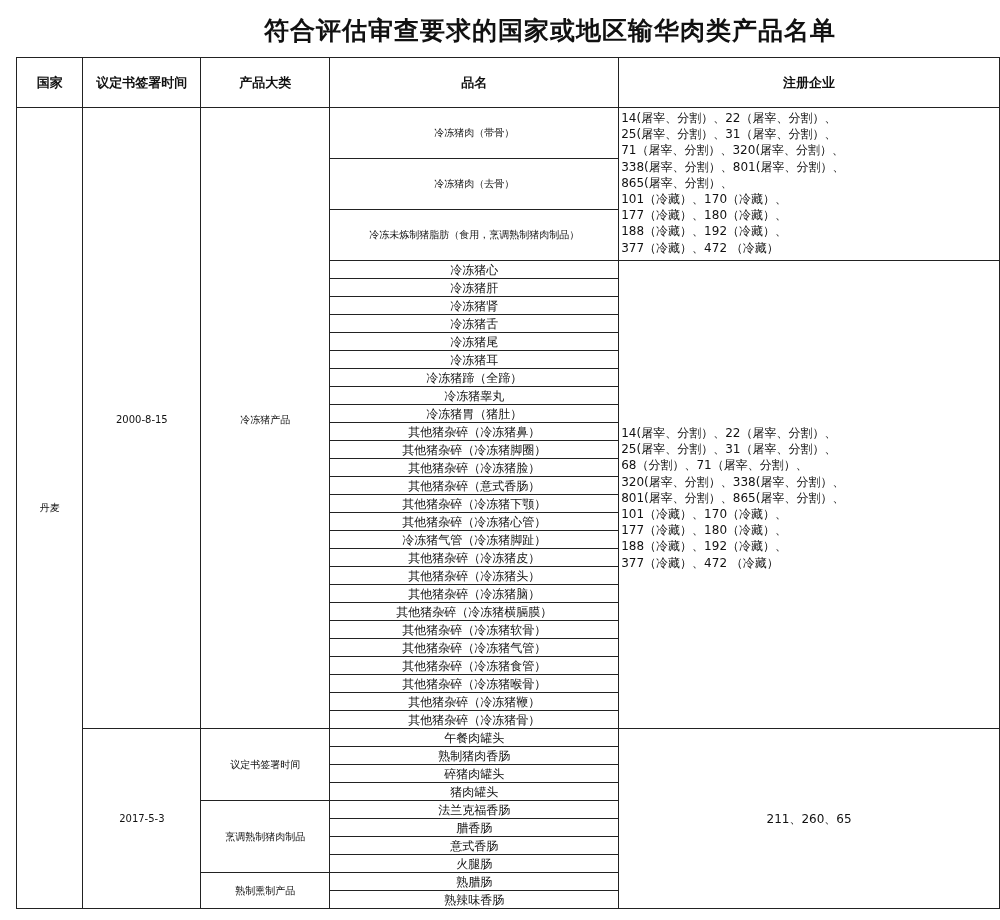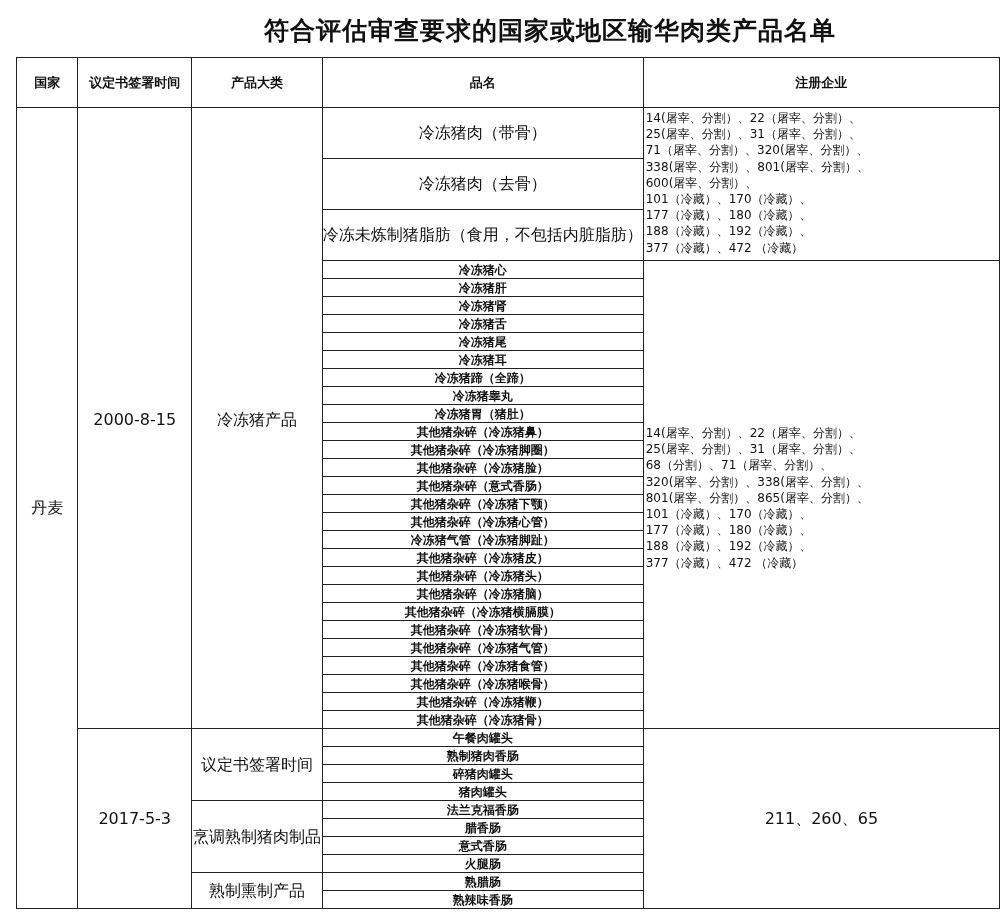--- a/index.html
+++ b/index.html
@@ -1,31 +1,31 @@
 <!DOCTYPE html>
 <html><head>
 <meta charset="utf-8">
 <style>
   html, body { margin: 0; padding: 0; background: #ffffff; }
   body { width: 1000px; height: 920px; position: relative; overflow: hidden;
          font-family: "DejaVu Sans", sans-serif; color: #111; }
   .title { position: absolute; left: 0; top: 14px; width: 1100px; text-align: center;
            font-size: 25px; font-weight: bold; letter-spacing: 1px; color: #111; }
   table { position: absolute; left: 16px; top: 57px; border-collapse: collapse; table-layout: fixed; padding-left: 28px; }
-  td, th { border: 1.5px solid #222; padding: 0; font-size: 16px; text-align: center;
+  td, th { border: 1.5px solid #222; padding: 0; font-size: 10px; text-align: center;
            vertical-align: middle; overflow: hidden; white-space: nowrap; line-height: 16px; }
   th { font-weight: bold; font-size: 13px; height: 49px; }
   td.big { height: 50px; }
-  td.small { height: 17px; line-height: 16px; font-size: 12px; font-weight: bold; }
+  td.small { height: 17px; line-height: 16px; font-size: 12px; }
   td.country { vertical-align: middle; }
   td.v-top { vertical-align: top; }
   td.ent { text-align: left; vertical-align: top; white-space: normal; padding: 2px 0 0 2px;
            font-size: 12px; line-height: 16.2px; }
   td.ent2 { text-align: left; vertical-align: top; padding: 0 0 0 2px; font-size: 12px; line-height: 16.2px; }
-  td.ent3 { text-align: center; font-size: 16px; }
+  td.ent3 { text-align: center; font-size: 12px; }
   .ent-line { display: block; }
 </style>
 </head>
 <body>
 
 <div class="title">符合评估审查要求的国家或地区输华肉类产品名单</div>
 
 <table>
   <colgroup>
     <col style="width:68px">
@@ -47,32 +47,32 @@
       <tr>
         <td class="country" rowspan="39" style="padding-top: 0px;">丹麦</td>
         <td class="v-top" rowspan="29" style="padding-top: 304px; vertical-align: top;">2000-8-15</td>
         <td class="v-top" rowspan="29" style="padding-top: 304px;">冷冻猪产品</td>
         <td class="big">冷冻猪肉（带骨）</td>
         <td class="ent" rowspan="3">
           <span class="ent-line">14(屠宰、分割）、22（屠宰、分割）、</span>
           <span class="ent-line">25(屠宰、分割）、31（屠宰、分割）、</span>
           <span class="ent-line">71（屠宰、分割）、320(屠宰、分割）、</span>
           <span class="ent-line">338(屠宰、分割）、801(屠宰、分割）、</span>
-          <span class="ent-line">600(屠宰、分割）、</span>
+          <span class="ent-line">865(屠宰、分割）、</span>
           <span class="ent-line">101（冷藏）、170（冷藏）、</span>
           <span class="ent-line">177（冷藏）、180（冷藏）、</span>
           <span class="ent-line">188（冷藏）、192（冷藏）、</span>
           <span class="ent-line">377（冷藏）、472 （冷藏）</span>
         </td>
       </tr>
       <tr>
         <td class="big">冷冻猪肉（去骨）</td>
       </tr>
       <tr>
-        <td class="big">冷冻未炼制猪脂肪（食用，不包括内脏脂肪）</td>
+        <td class="big">冷冻未炼制猪脂肪（食用，烹调熟制猪肉制品）</td>
       </tr>
       <tr>
         <td class="small">冷冻猪心</td>
         <td class="ent2" rowspan="26" style="padding-top: 164px;">
           <span class="ent-line">14(屠宰、分割）、22（屠宰、分割）、</span>
           <span class="ent-line">25(屠宰、分割）、31（屠宰、分割）、</span>
           <span class="ent-line">68（分割）、71（屠宰、分割）、</span>
           <span class="ent-line">320(屠宰、分割）、338(屠宰、分割）、</span>
           <span class="ent-line">801(屠宰、分割）、865(屠宰、分割）、</span>
           <span class="ent-line">101（冷藏）、170（冷藏）、</span>

